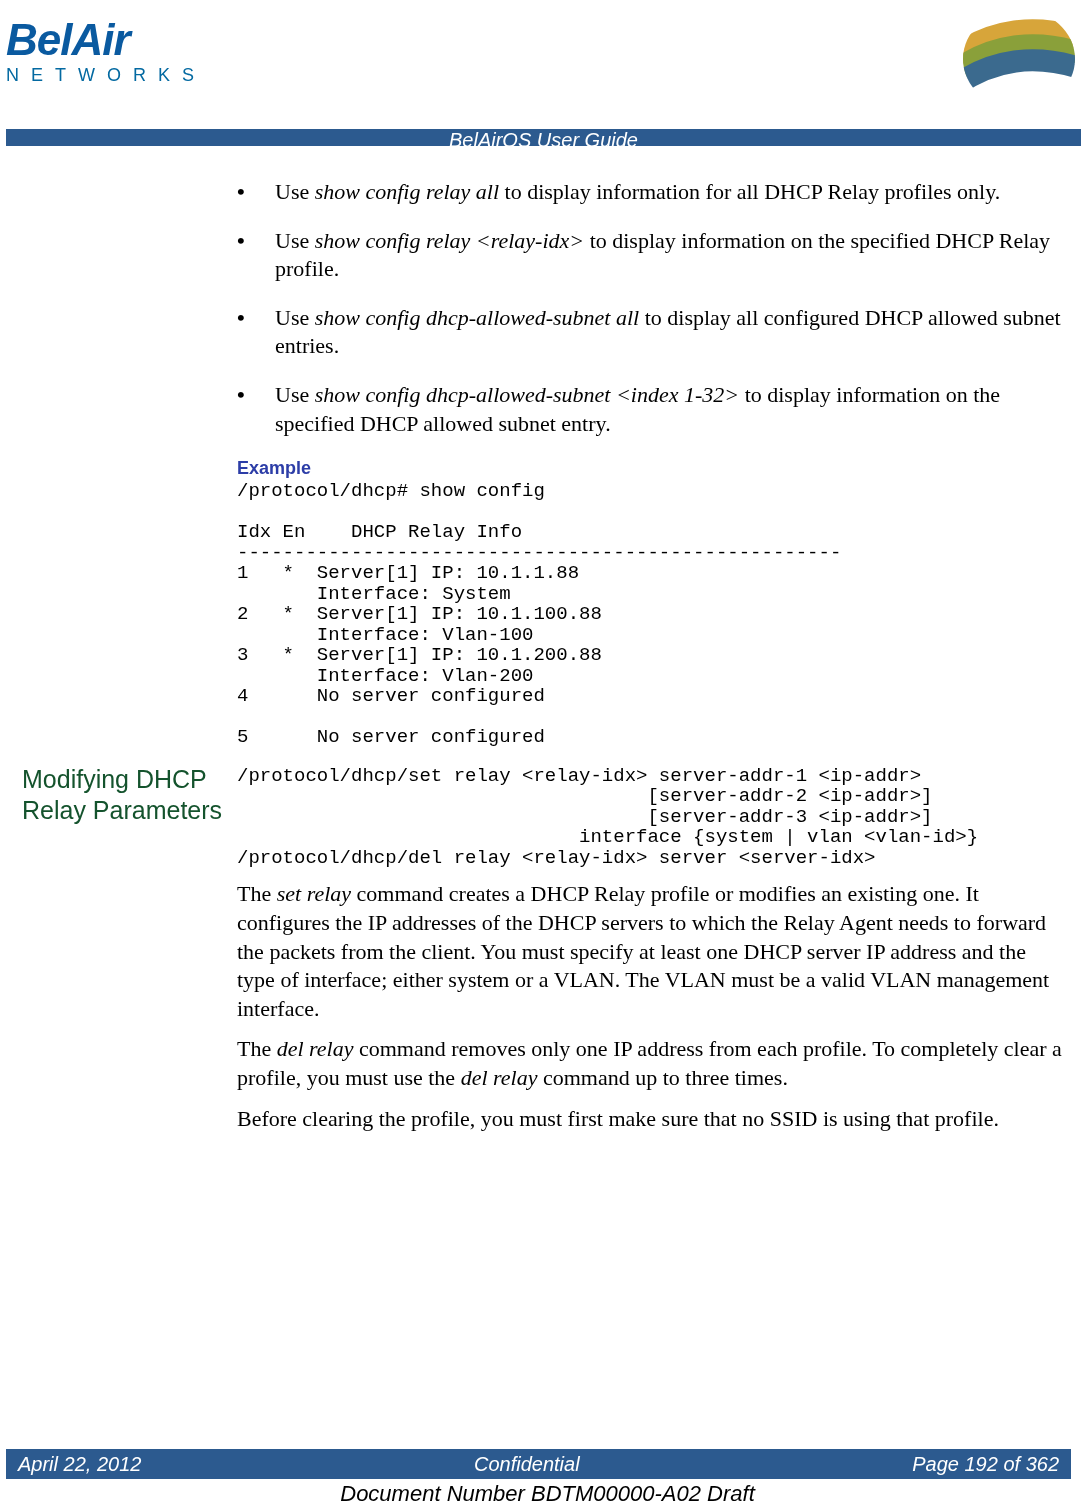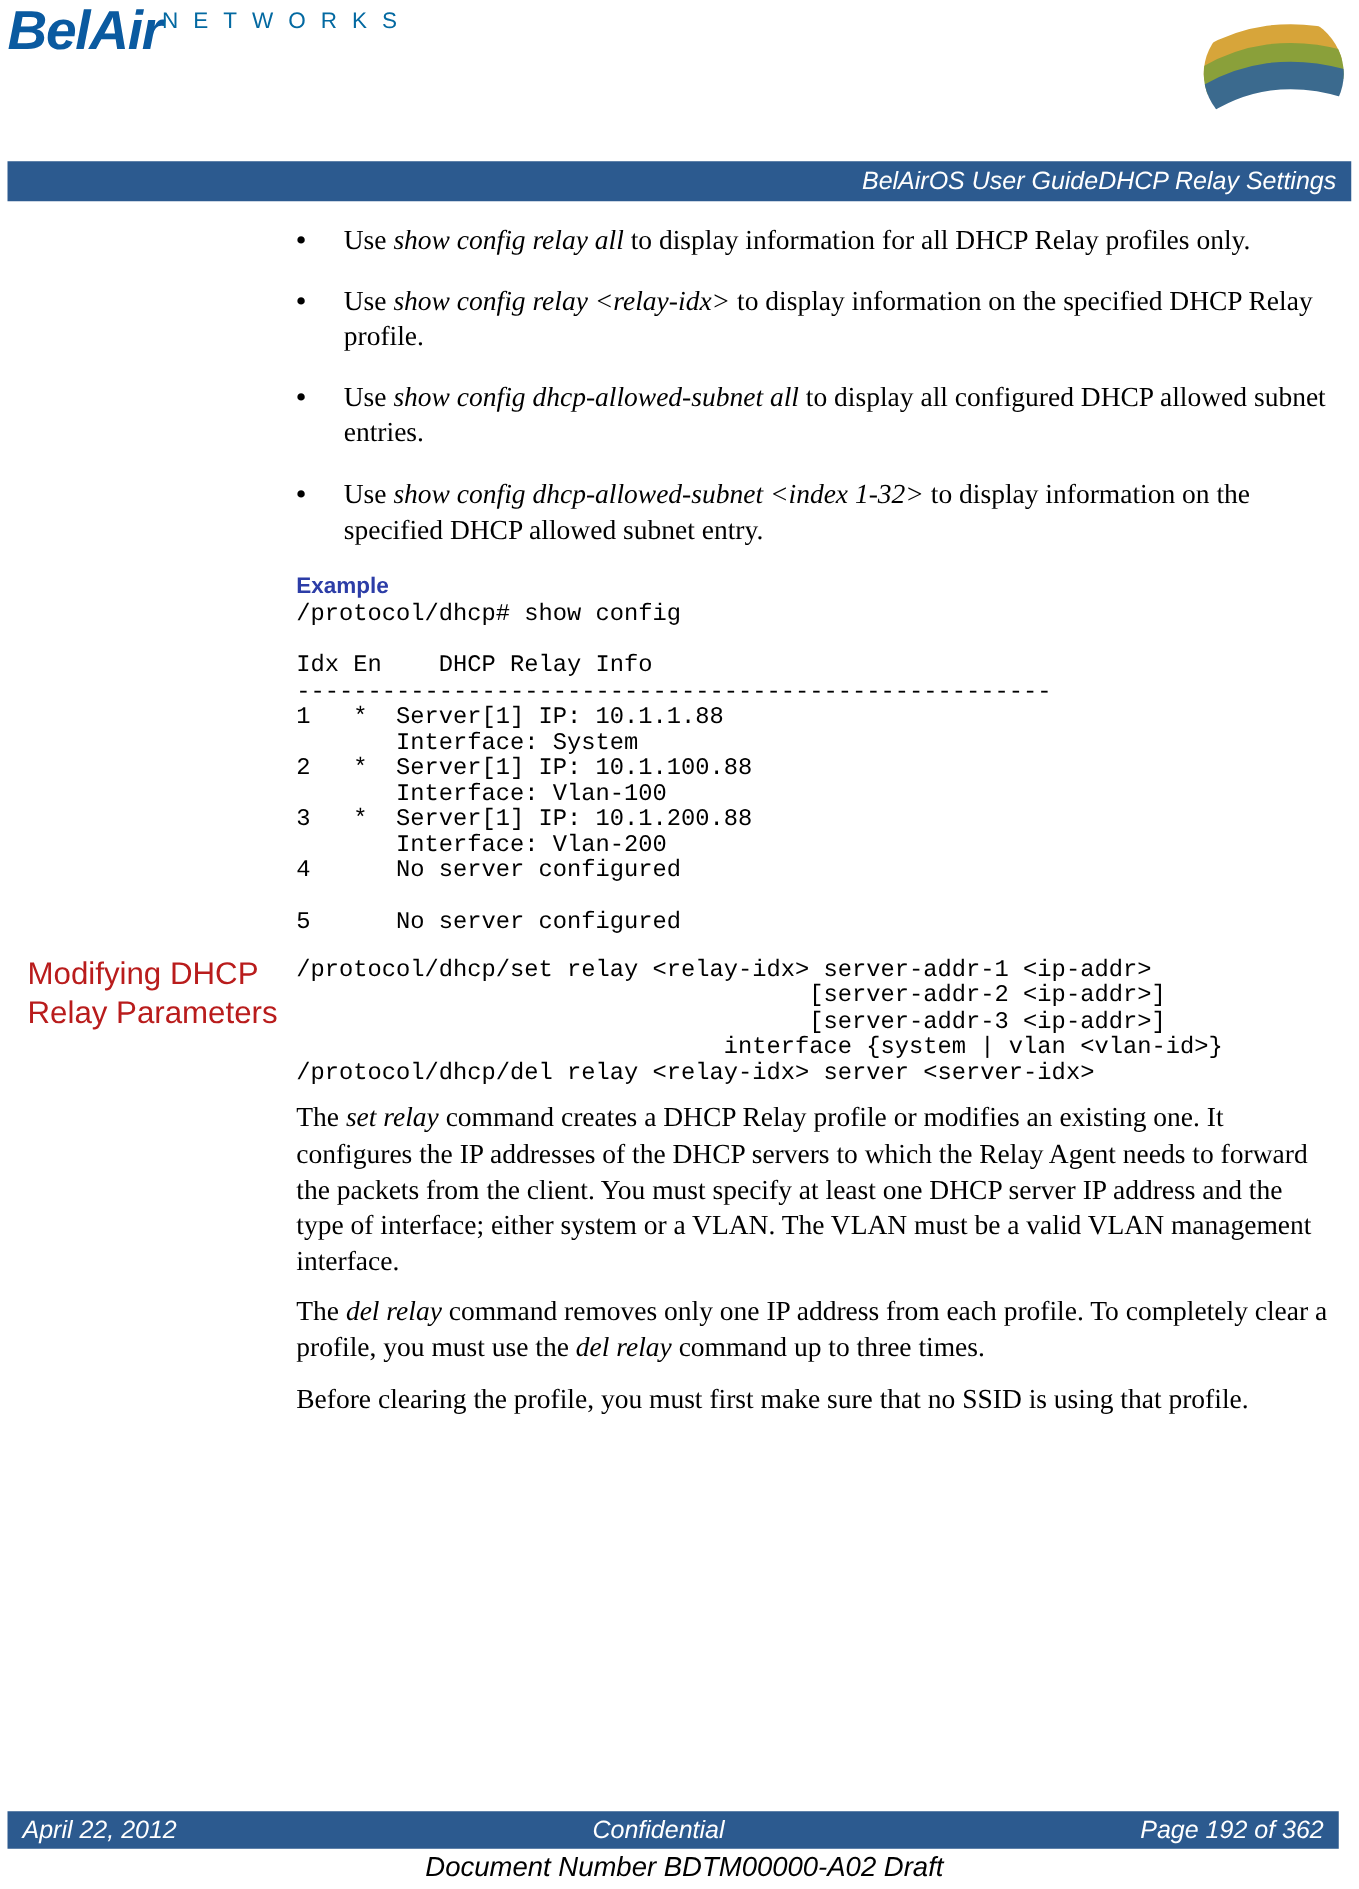--- a/index.html
+++ b/index.html
@@ -16,24 +16,25 @@
   .page {
     width: 1087px;
     height: 1511px;
     position: relative;
   }
 
   
   .logo {
     position: absolute;
     left: 6px;
-    top: 3px;
+    top: 18px;
     width: 178px;
     height: 96px;
     display: flex;
+    flex-direction: column;
   }
   .logo-top {
     font-family: "Helvetica Neue", Arial, sans-serif;
     font-style: italic;
     font-weight: 800;
     font-size: 44px;
     color: #0a5aa0;
     line-height: 1;
     letter-spacing: -1px;
   }
@@ -52,30 +53,31 @@
     top: 4px;
     width: 136px;
     height: 110px;
   }
 
   .header-bar {
     position: absolute;
     left: 6px;
     right: 6px;
     top: 129px;
-    height: 32px;
+    height: 17px;
     background: #2c5a8f;
     color: #fff;
     display: flex;
-    justify-content: flex-end;
+    justify-content: space-between;
     align-items: center;
     padding: 0 12px;
     font-family: "Trebuchet MS", "Lucida Grande", sans-serif;
     font-style: italic;
     font-size: 20px;
+    flex-direction: column;
   }
 
   
   .body-area {
     position: absolute;
     left: 0;
     right: 0;
     top: 170px;
     bottom: 70px;
     padding: 0 22px 0 22px;
@@ -123,21 +125,21 @@
     line-height: 1.08;
     white-space: pre;
     font-style: normal;
     font-weight: normal;
   }
   .side-head {
     font-family: "Trebuchet MS", "Lucida Grande", sans-serif;
     font-size: 25px;
     font-weight: normal;
     line-height: 1.25;
-    color: #b91c1c;
+    color: #14532d;
     margin-top: -2px;
   }
   .para {
     font-size: 22px;
     line-height: 1.3;
     margin: 12px 0;
   }
 
   
   .footer-bar {

